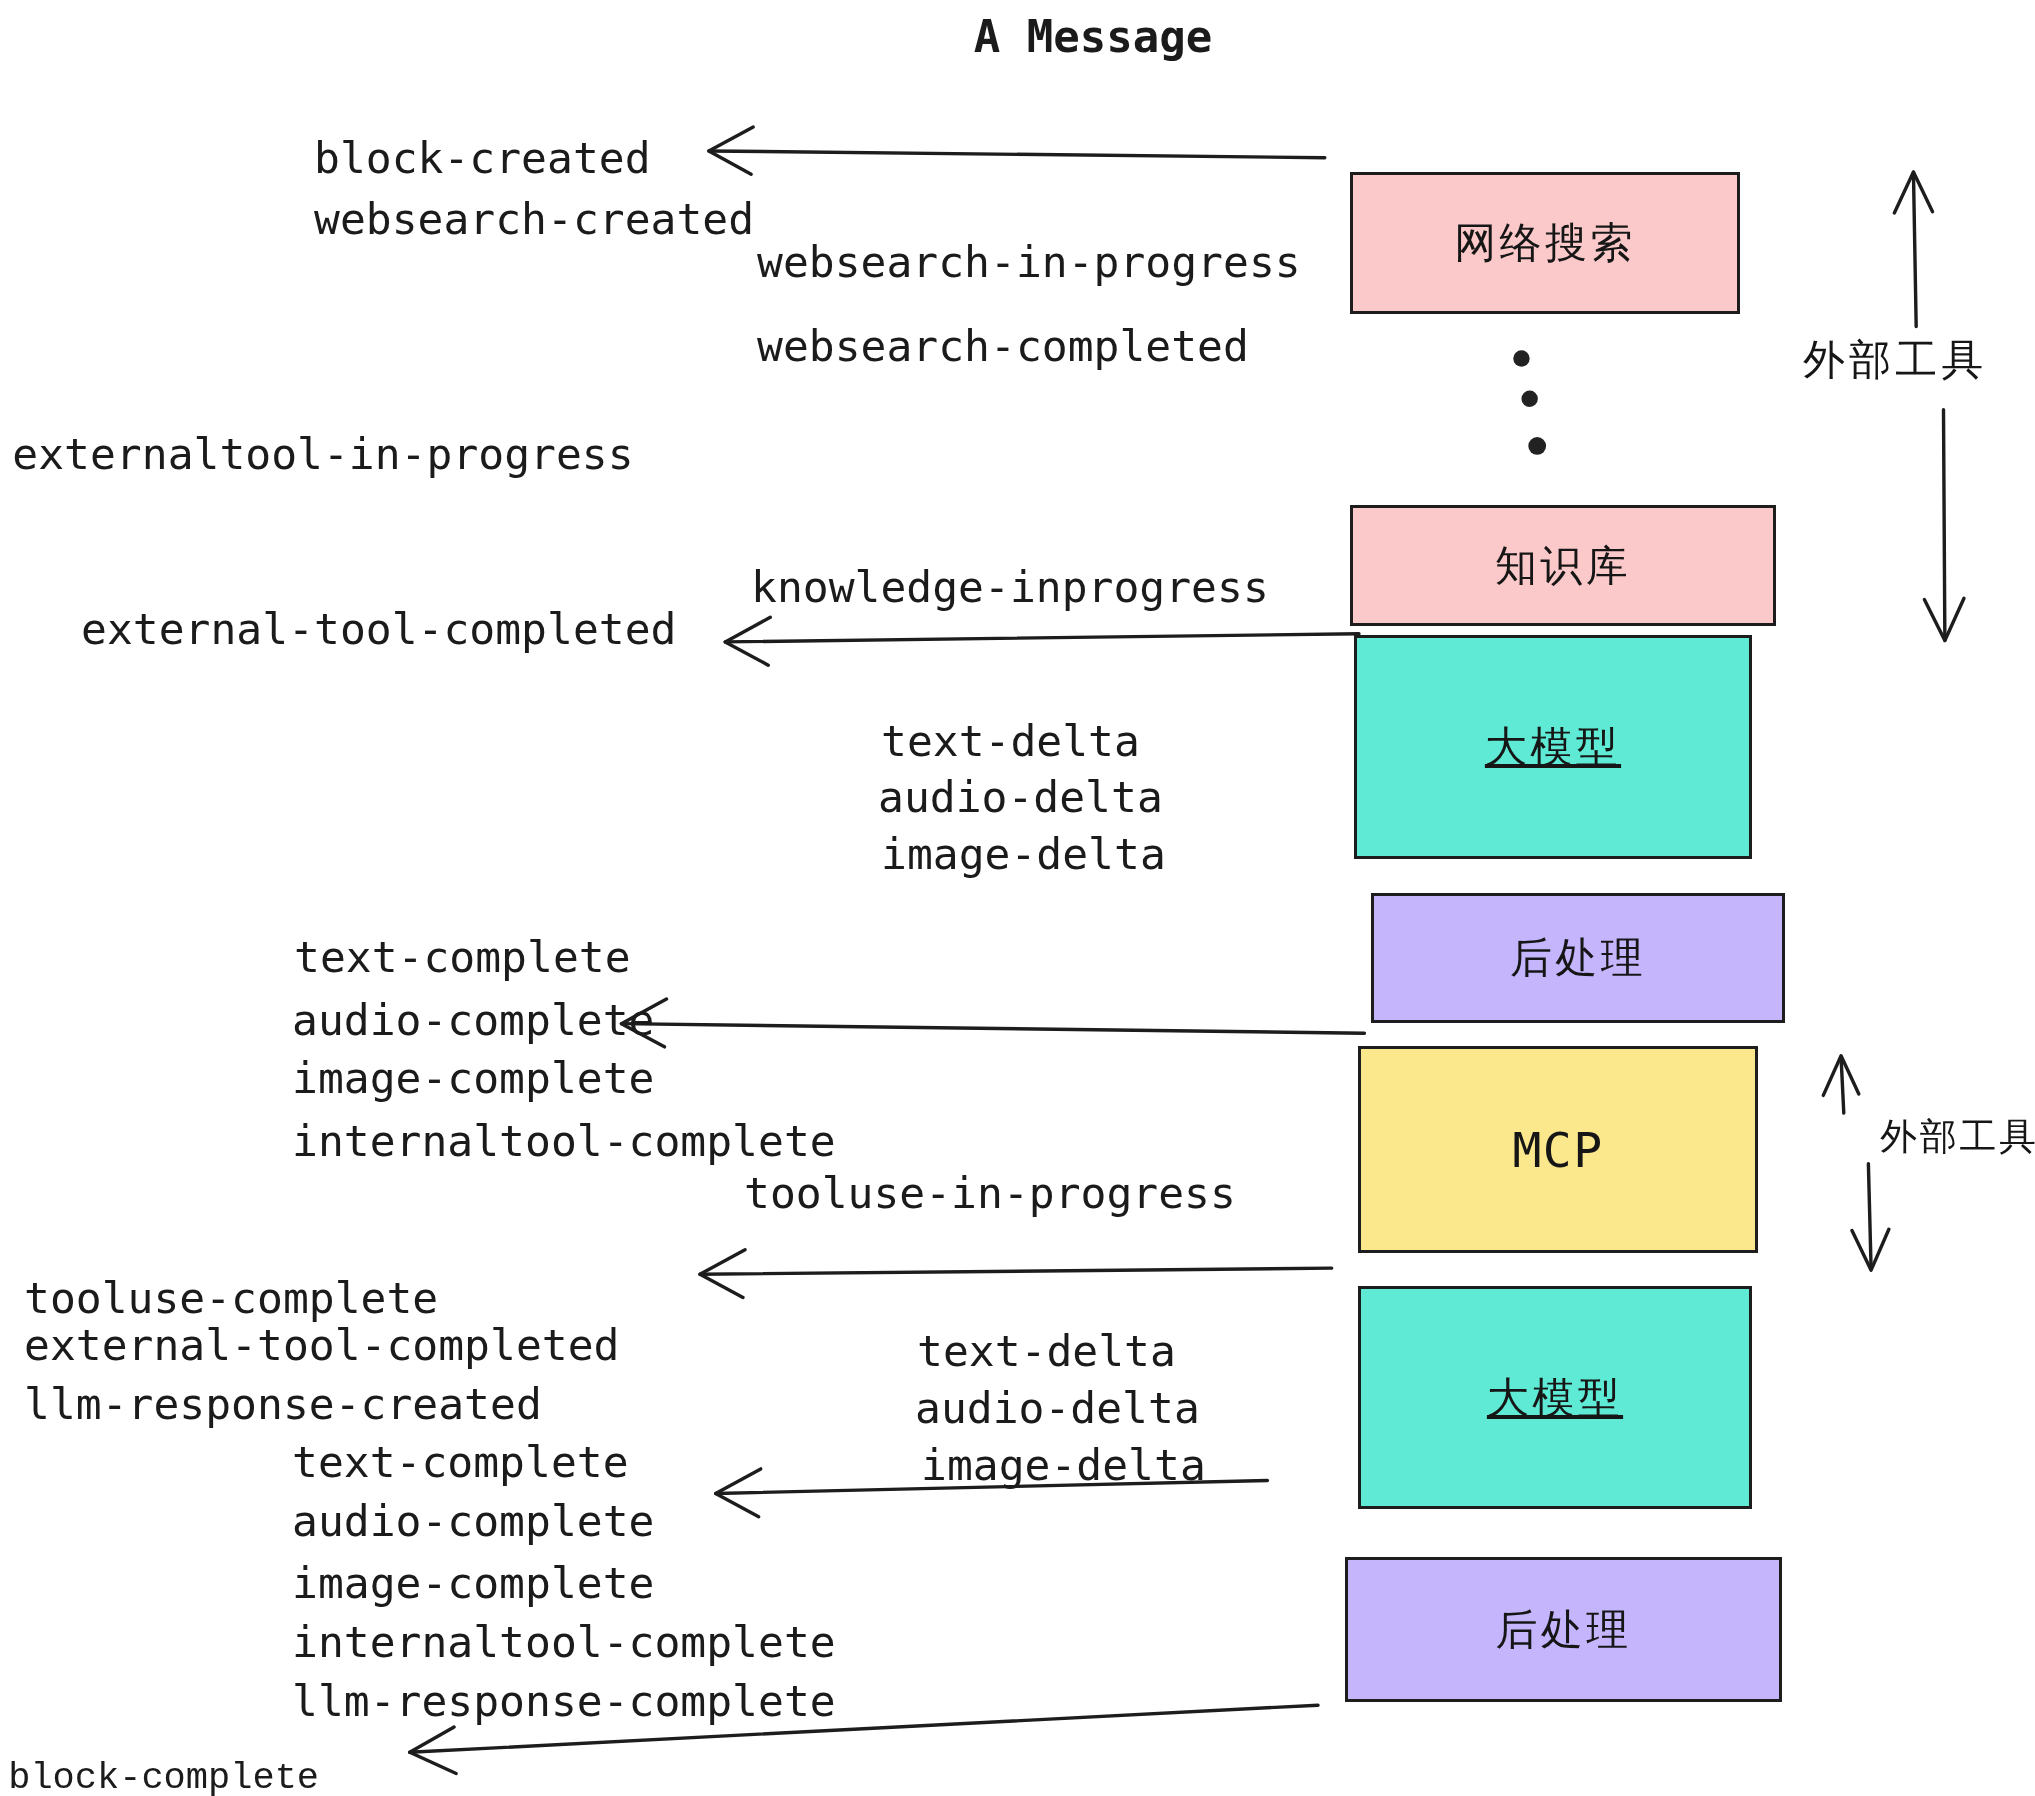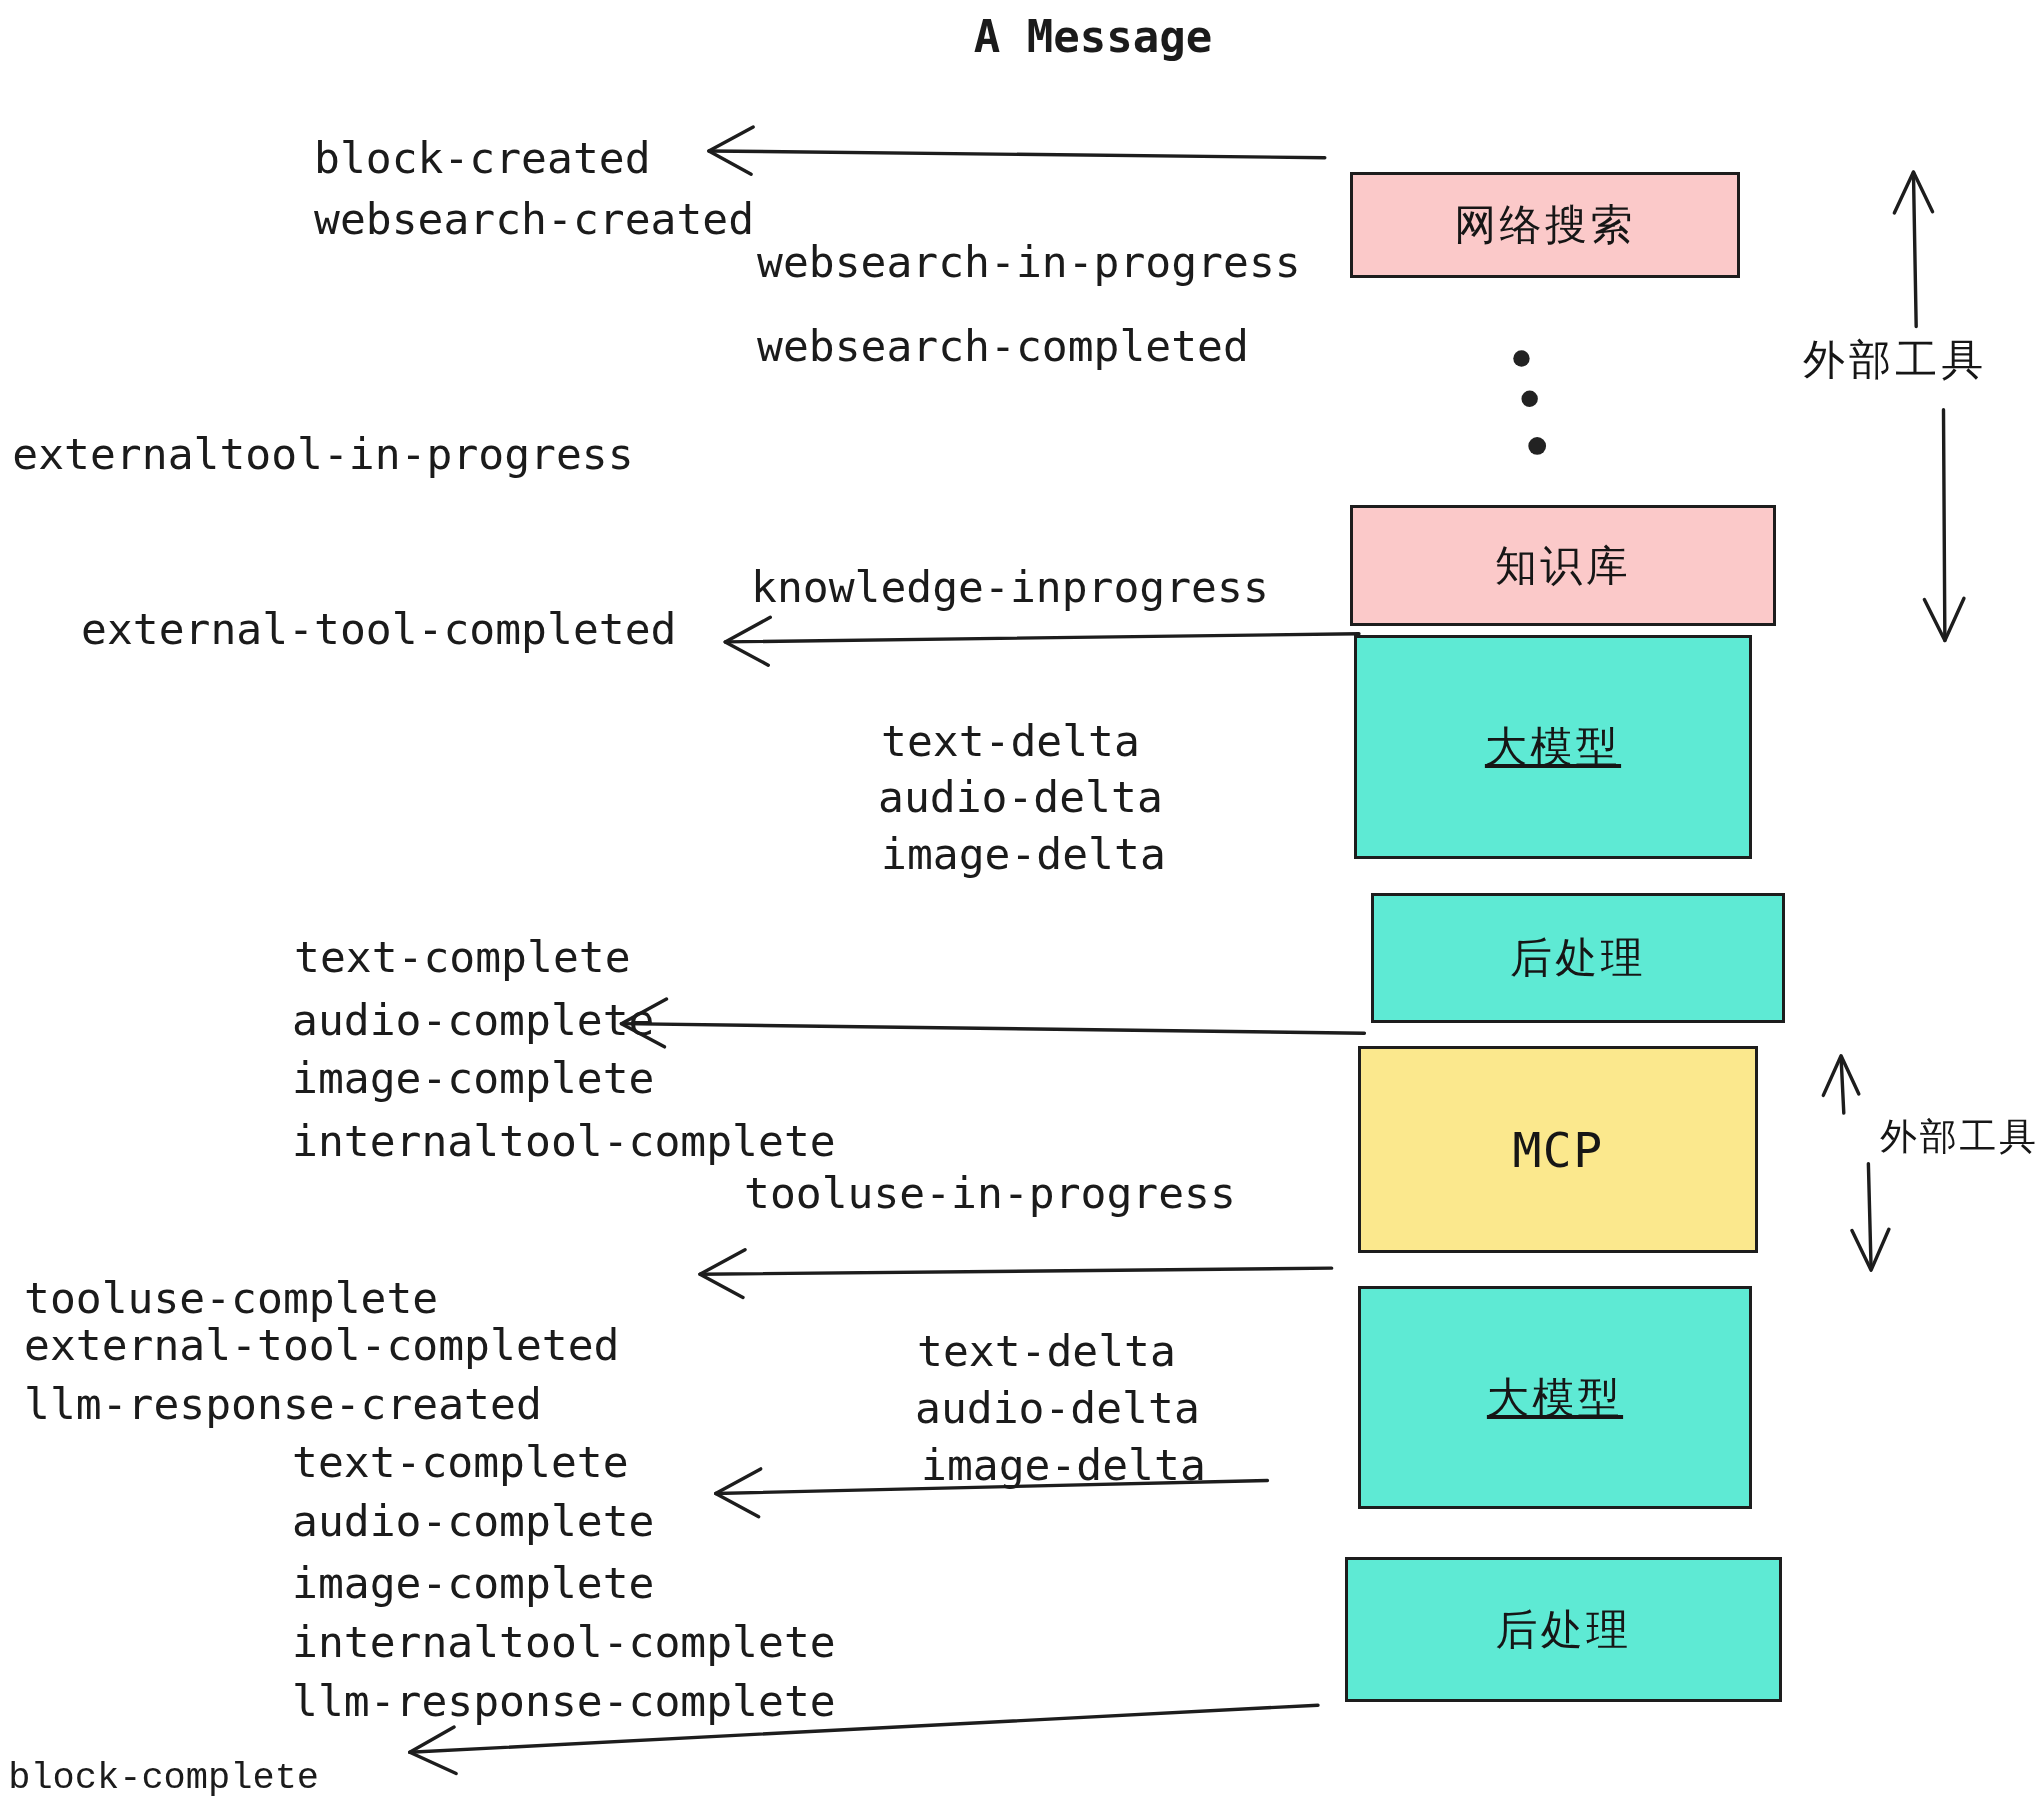--- a/index.html
+++ b/index.html
@@ -20,21 +20,21 @@
   .lbl.big { font-size:37px;font-family:Liberation Mono, monospace; }
   .box {
     position:absolute; border:3.4px solid #1d1d1d; box-sizing:border-box;
     display:flex; align-items:center; justify-content:center;
     font-family:"Liberation Sans", sans-serif; font-size:42px;
     letter-spacing:3.4px; color:#161616; background:#ffffff;
   }
   .box.pink   { background:#fbc9c9; }
   .box.green  { background:#5eead4;text-decoration:underline; }
   .box.yellow { background:#fbe88d; }
-  .box.white  { background:#5eead4; }
+  .box.white  { background:#c4b5fd; }
   .box.mono   { font-family:"DejaVu Sans Mono", monospace; letter-spacing:1.4px; font-size:48px; }
   .side {
     position:absolute; font-family:"Liberation Sans", sans-serif;
     letter-spacing:4.1px; color:#161616; white-space:nowrap;
   }
   .side.s1 { font-size:42px; }
   .side.s2 { font-size:37px; letter-spacing:2.7px; }
 </style>
 </head>
 <body>
@@ -112,21 +112,21 @@
   <div class="lbl" style="left:917px;top:1293px">text-delta</div>
   <div class="lbl" style="left:915px;top:1350px">audio-delta</div>
   <div class="lbl" style="left:921px;top:1407px">image-delta</div>
   <div class="lbl" style="left:292px;top:1404px">text-complete</div>
   <div class="lbl" style="left:292px;top:1463px">audio-complete</div>
   <div class="lbl" style="left:292px;top:1525px">image-complete</div>
   <div class="lbl" style="left:292px;top:1584px">internaltool-complete</div>
   <div class="lbl" style="left:292px;top:1643px">llm-response-complete</div>
   <div class="lbl big" style="left:8.2px;top:1723px">block-complete</div>
 
-  <div class="box pink" style="left:1350px;top:172px;width:390px;height:106px">
+  <div class="box pink" style="left:1350px;top:172px;width:390px;height:142px">
     <span>网络搜索</span>
   </div>
   <div class="box pink" style="left:1350px;top:505px;width:426px;height:121px">
     <span>知识库</span>
   </div>
   <div class="box green" style="left:1354px;top:635px;width:398px;height:224px">
     <span>大模型</span>
   </div>
   <div class="box white" style="left:1371px;top:893px;width:414px;height:130px">
     <span>后处理</span>

